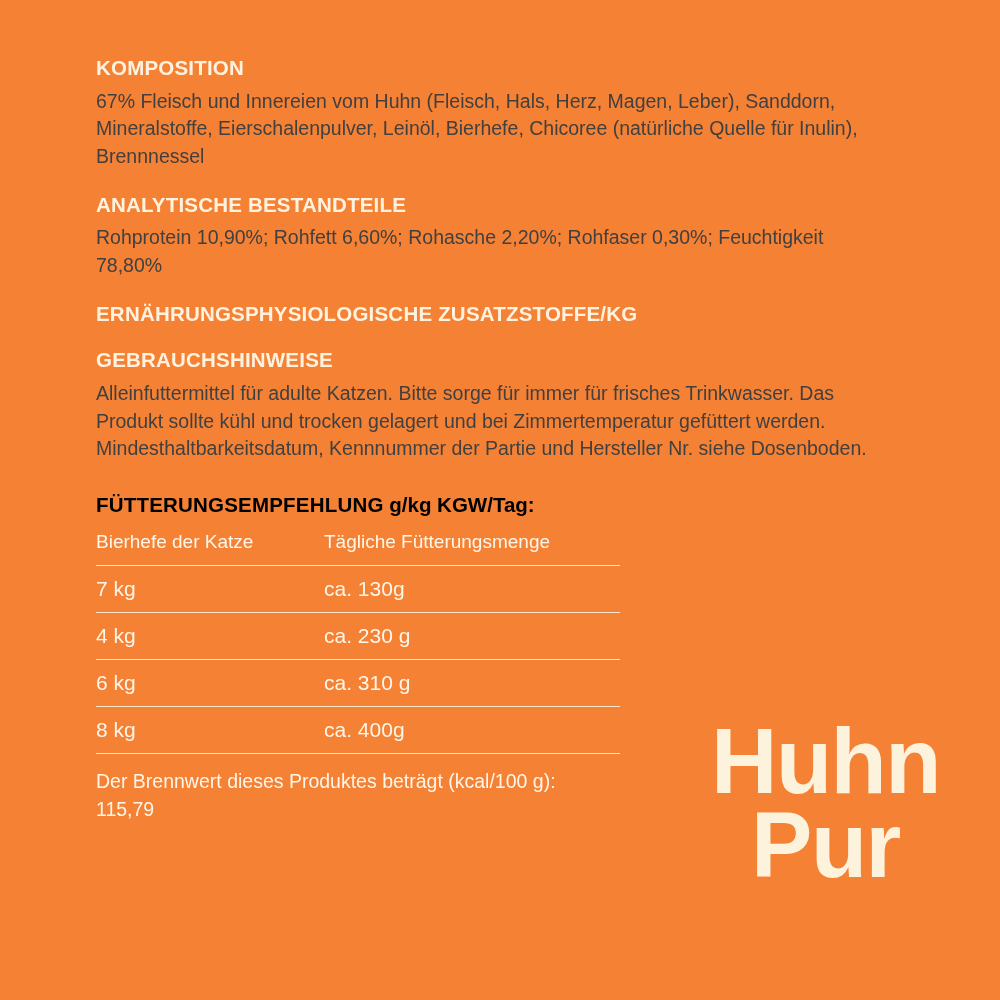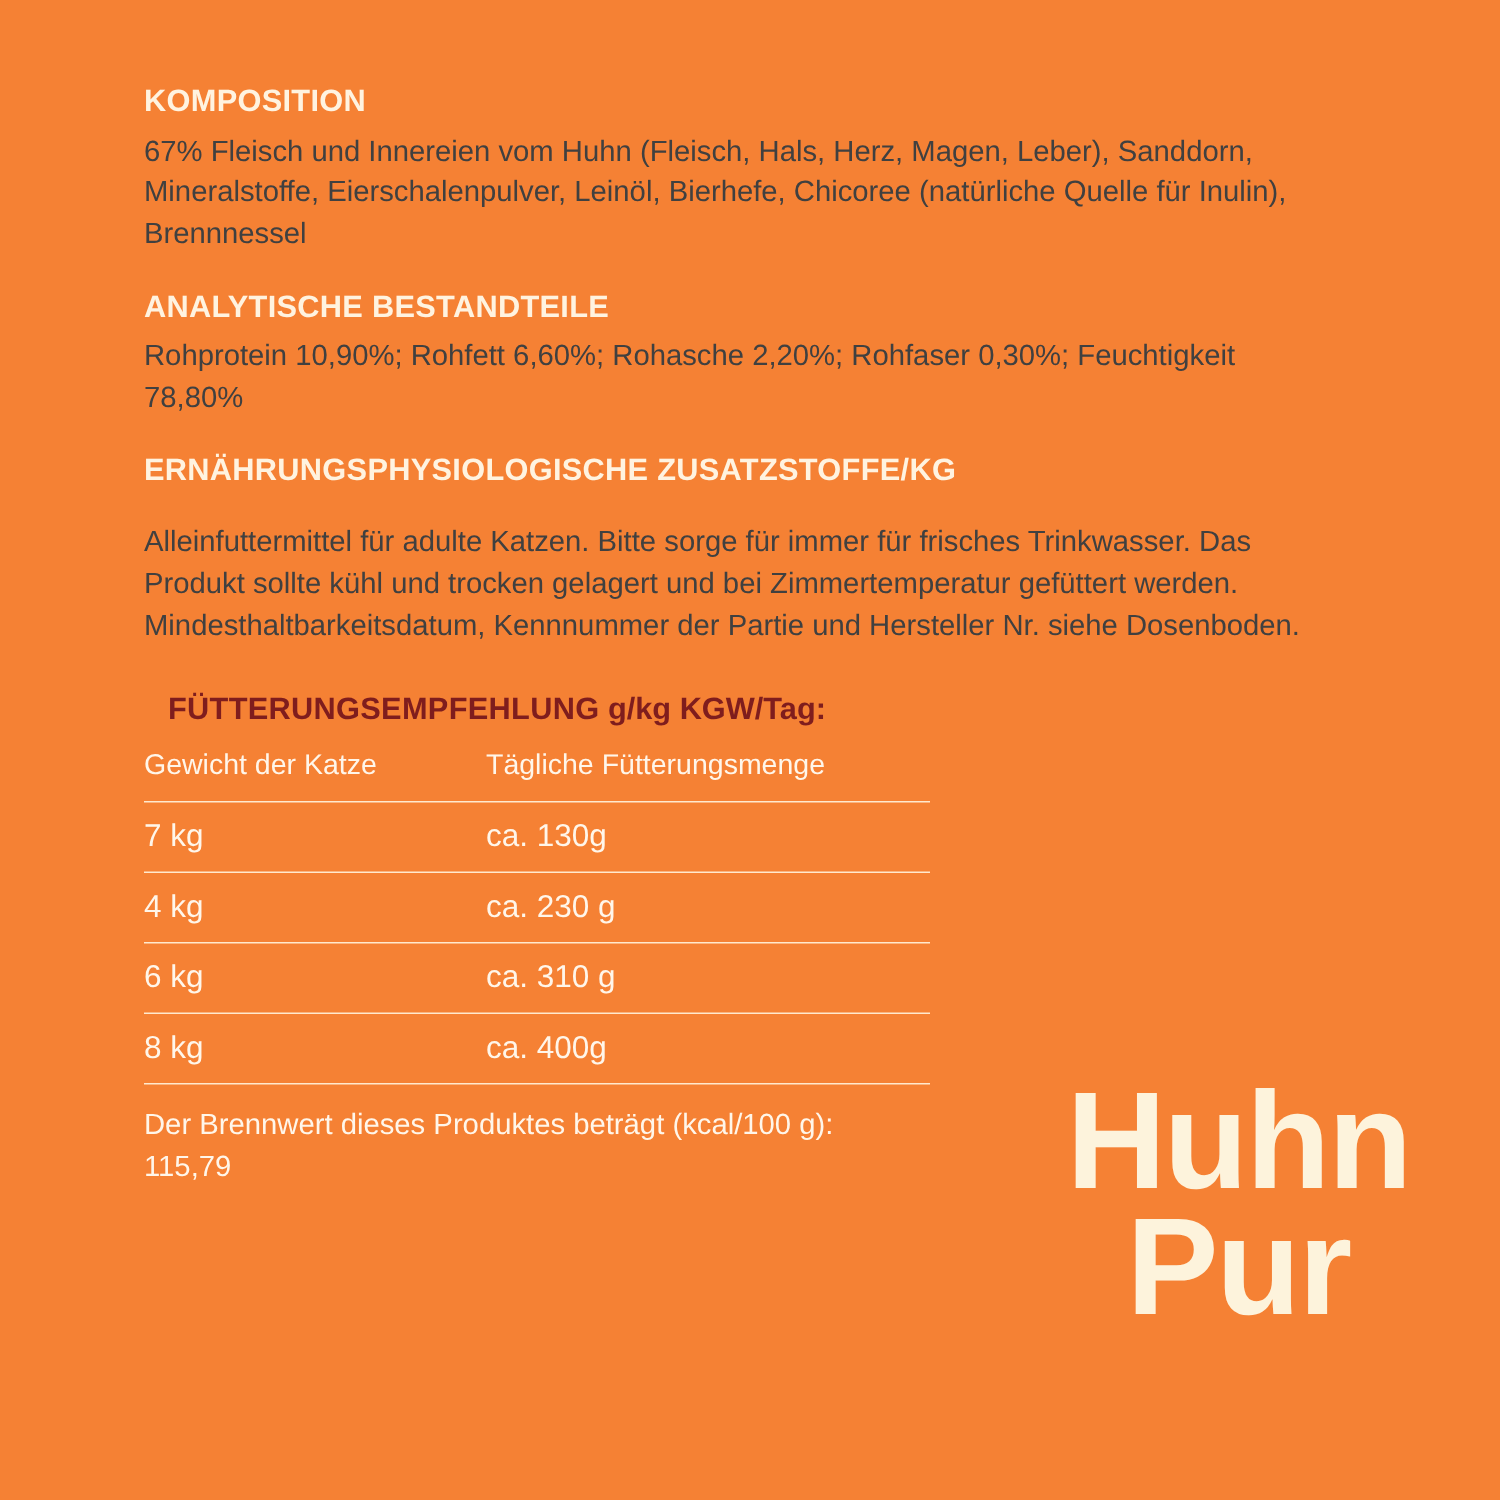--- a/index.html
+++ b/index.html
@@ -48,22 +48,22 @@
   }
 
   .sec-komposition { margin-bottom: 22px; }
   .sec-analytische { margin-bottom: 22px; }
   .sec-zusatz { margin-bottom: 22px; }
   .sec-gebrauch { margin-bottom: 30px; }
 
   
   .feeding-heading {
     font-size: 20.5px;
-    color: #7f1d1d;
-    margin: 0 0 14px 16px;
+    color: #000000;
+    margin: 0 0 14px 0;
     line-height: 1.2;
   }
   .feeding-heading .strong {
     font-weight: bold;
     letter-spacing: 0.2px;
   }
   .feeding-heading .normal {
     font-weight: bold;
   }
 
@@ -134,30 +134,31 @@
   <div class="section sec-analytische">
     <h2 class="section-heading">ANALYTISCHE BESTANDTEILE</h2>
     <p class="body-text">Rohprotein 10,90%; Rohfett 6,60%; Rohasche 2,20%; Rohfaser 0,30%; Feuchtigkeit 78,80%</p>
   </div>
 
   <div class="section sec-zusatz">
     <h2 class="section-heading">ERNÄHRUNGSPHYSIOLOGISCHE ZUSATZSTOFFE/KG</h2>
   </div>
 
   <div class="section sec-gebrauch">
+    <h2 class="section-heading">GEBRAUCHSHINWEISE</h2>
     <p class="body-text">Alleinfuttermittel für adulte Katzen. Bitte sorge für immer für frisches Trinkwasser. Das Produkt sollte kühl und trocken gelagert und bei Zimmertemperatur gefüttert werden. Mindesthaltbarkeitsdatum, Kennnummer der Partie und Hersteller Nr. siehe Dosenboden.</p>
   </div>
 
   <div class="section sec-feeding">
     <div class="feeding-heading"><span class="strong">FÜTTERUNGSEMPFEHLUNG</span><span class="normal"> g/kg KGW/Tag:</span></div>
 
     <table class="feeding">
       <thead>
         <tr>
-          <th class="col-weight">Gewicht der Katze</th>
+          <th class="col-weight">Bierhefe der Katze</th>
           <th class="col-amount">Tägliche Fütterungsmenge</th>
         </tr>
       </thead>
       <tbody>
         <tr>
           <td class="col-weight">7 kg</td>
           <td class="col-amount">ca. 130g</td>
         </tr>
         <tr>
           <td class="col-weight">4 kg</td>

